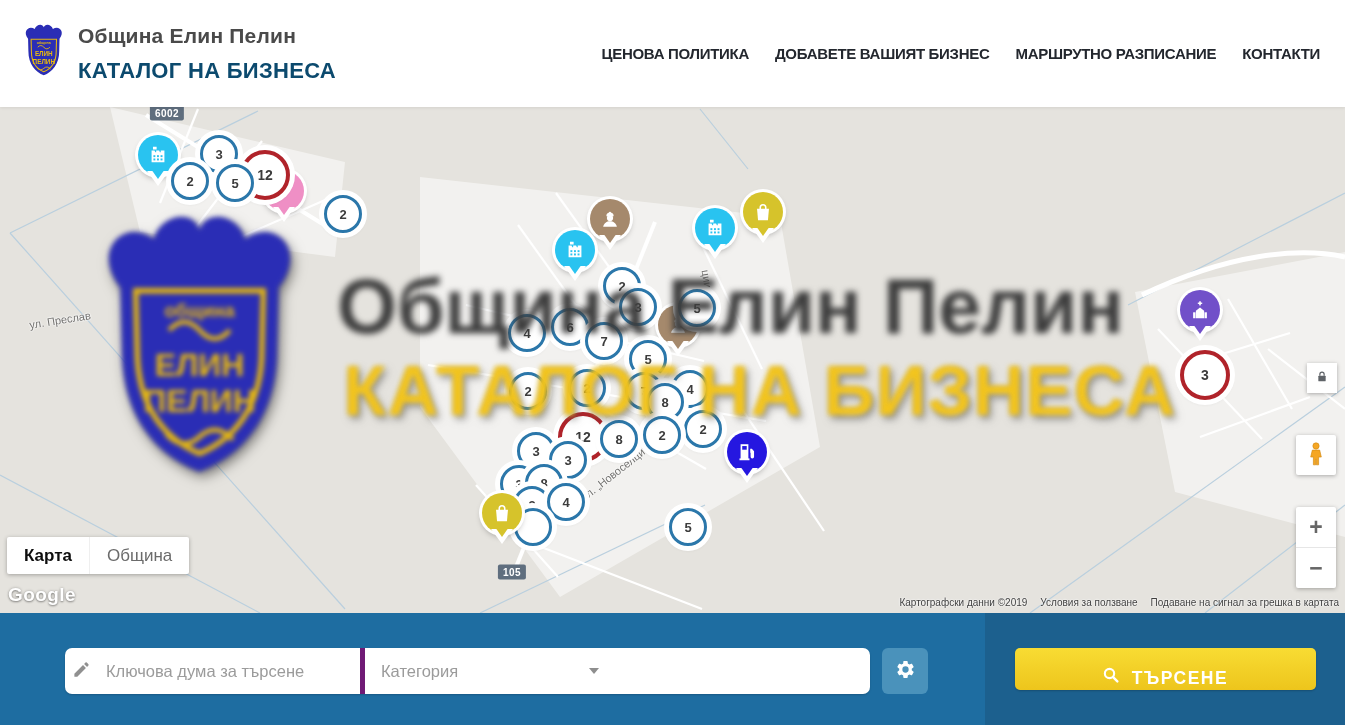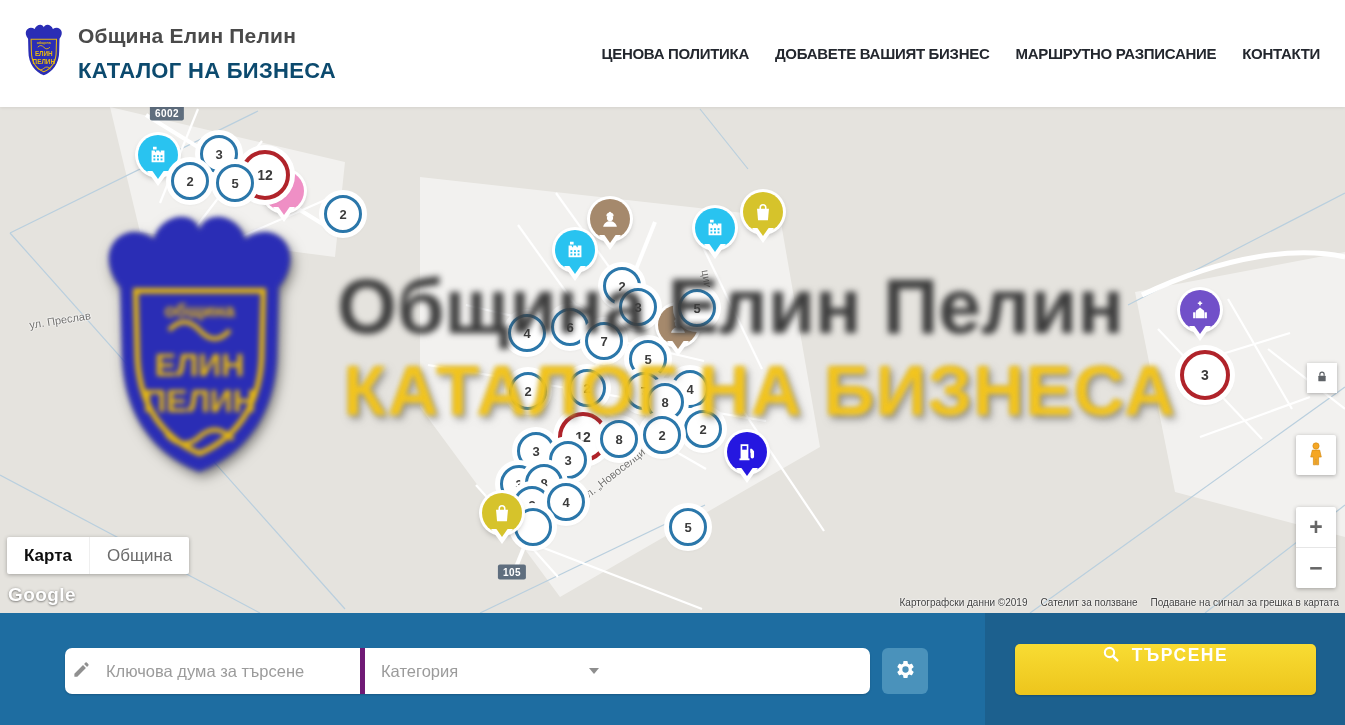--- a/index.html
+++ b/index.html
@@ -86,22 +86,22 @@
   .kw svg{width:19px;height:19px;flex:none}
   .kw input{border:0;outline:0;flex:1;min-width:0;font-size:16.5px;color:#444;font-family:inherit;background:transparent}
   .kw input::placeholder{color:#9b9b9b}
   .sel{flex:0 0 255px;border-left:5px solid #701a75;display:flex;align-items:center;justify-content:space-between;
        padding:8px 16px;box-sizing:border-box;cursor:pointer}
   .sel span{font-size:16.5px;color:#9b9b9b}
   .caret{width:0;height:0;border-left:5.5px solid transparent;border-right:5.5px solid transparent;border-top:6px solid #8e8e8e}
   .gear-btn{position:absolute;left:882px;top:35px;width:46px;height:46px;border-radius:6px;background:#4a92bb;border:0;
             display:flex;align-items:center;justify-content:center;cursor:pointer}
   .gear-btn svg{width:21px;height:21px}
-  .search-btn{width:301px;height:51px;border:0;border-radius:5px;background:linear-gradient(#f8dc33,#edc51c);
-              display:flex;align-items:flex-start;justify-content:center;gap:12px;cursor:pointer;box-shadow:0 1px 2px rgba(0,0,0,.2)}
+  .search-btn{width:301px;height:42px;border:0;border-radius:5px;background:linear-gradient(#f8dc33,#edc51c);
+              display:flex;align-items:flex-end;justify-content:center;gap:12px;cursor:pointer;box-shadow:0 1px 2px rgba(0,0,0,.2)}
   .search-btn span{font-size:17.5px;font-weight:700;color:#fff;letter-spacing:1.5px}
   .search-btn svg{width:18px;height:18px}
 </style>
 </head>
 <body>
 
 <div class="page">
 
   <header>
     <div class="logo">
@@ -315,21 +315,21 @@
 
     <div class="type-control">
       <div class="type-btn active">Карта</div>
       <div class="type-btn inactive">Община</div>
     </div>
 
     <div class="google-logo">Google</div>
 
     <div class="attribution">
       <span>Картографски данни ©2019</span>
-      <a href="#">Сателит за ползване</a>
+      <a href="#">Условия за ползване</a>
       <a href="#">Подаване на сигнал за грешка в картата</a>
     </div>
 
     <button class="lock-btn">
       <span><svg viewBox="0 0 24 24" width="16" height="16">
             <path d="M8.8 10V7.8a3.2 3.2 0 0 1 6.4 0V10" fill="none" stroke="#5f6368" stroke-width="1.8"></path>
             <rect x="6.5" y="10" width="11" height="8.5" rx="1" fill="#5f6368"></rect>
           </svg></span>
     </button>
     <button class="pegman-btn">

